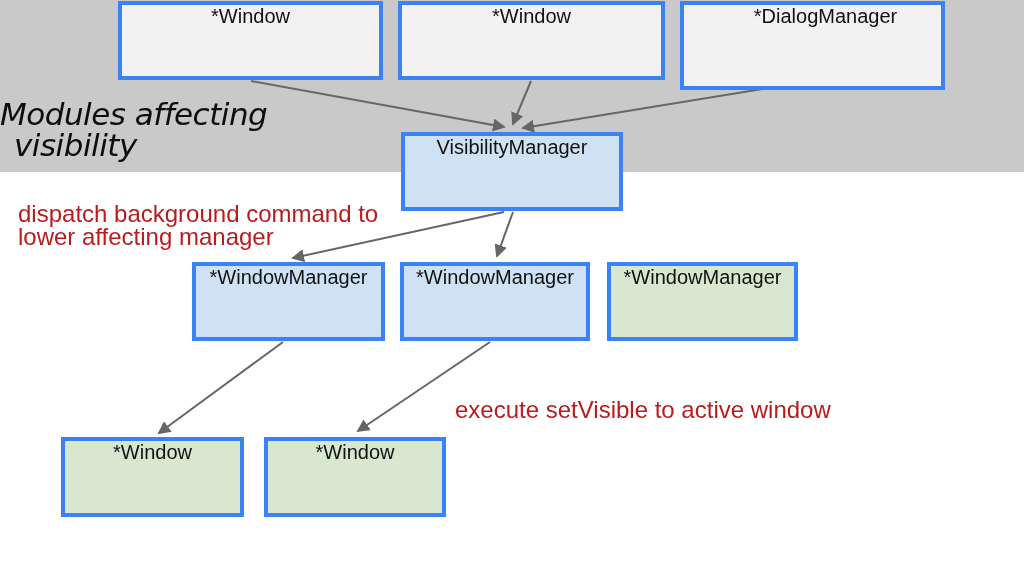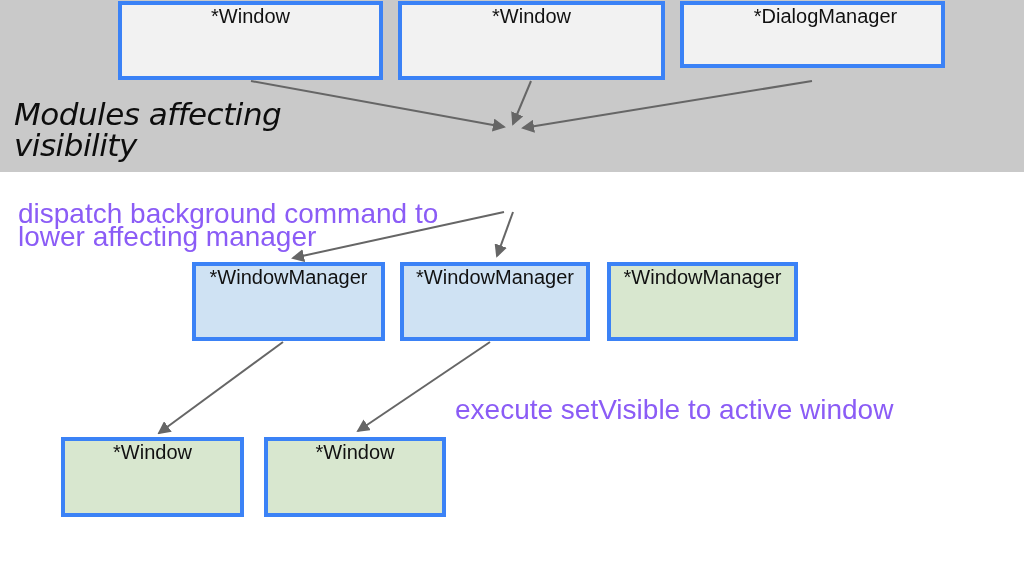--- a/index.html
+++ b/index.html
@@ -22,21 +22,21 @@
   .slide-title {
     position: absolute; left: 0; top: 99px;
     z-index: 3;
     font-family: "DejaVu Sans", sans-serif;
     font-style: italic;
     font-size: 31px;
     line-height: 31px;
     color: #0d0d0d;
     letter-spacing: -0.5px;
   }
-  .slide-title .t-line1 { padding-left: 14px; }
+  .slide-title .t-line1 { }
   .slide-title .t-line2 { padding-left: 14px; }
 
   svg.arrows {
     position: absolute; left: 0; top: 0;
     width: 1024px; height: 576px;
     z-index: 1;
     pointer-events: none;
   }
 
   .node {
@@ -51,37 +51,37 @@
     z-index: 2;
     text-align: center;
   }
   .fill-neutral { background: #f2f2f2; }
   .fill-blue    { background: #cfe2f3; }
   .fill-green   { background: #d8e7cf; }
 
   
   .n-top1 { left: 118px; top: 1px;  width: 265px; height: 79px; }
   .n-top2 { left: 398px; top: 1px;  width: 267px; height: 79px; }
-  .n-top3 { left: 680px; top: 1px;  width: 265px; height: 67px; padding-left: 26px; }
+  .n-top3 { left: 680px; top: 1px;  width: 265px; height: 89px; padding-left: 26px; }
   
   .n-vm   { left: 401px; top: 132px; width: 222px; height: 79px; }
   
   .n-wm1  { left: 192px; top: 262px; width: 193px; height: 79px; }
   .n-wm2  { left: 400px; top: 262px; width: 190px; height: 79px; }
   .n-wm3  { left: 607px; top: 262px; width: 191px; height: 79px; }
   
   .n-w1   { left: 61px;  top: 437px; width: 183px; height: 80px; }
   .n-w2   { left: 264px; top: 437px; width: 182px; height: 80px; }
 
   .annotation {
     position: absolute;
     z-index: 3;
-    font-size: 28px;
+    font-size: 24px;
     line-height: 23px;
-    color: #8b5cf6;
+    color: #b91c1c;
   }
   .anno-dispatch { left: 18px;  top: 202px; }
   .anno-execute  { left: 455px; top: 381px; margin-top: 17px; }
 </style>
 </head>
 <body>
 
 <div class="stage">
 
   <div class="band"></div>
@@ -111,20 +111,23 @@
   <div class="node fill-neutral n-top1">
     <span>*Window</span>
   </div>
   <div class="node fill-neutral n-top2">
     <span>*Window</span>
   </div>
   <div class="node fill-neutral n-top3">
     <span>*DialogManager</span>
   </div>
 
+  <div class="node fill-blue n-vm">
+    <span>VisibilityManager</span>
+  </div>
 
   <div class="node fill-blue n-wm1">
     <span>*WindowManager</span>
   </div>
   <div class="node fill-blue n-wm2">
     <span>*WindowManager</span>
   </div>
   <div class="node fill-green n-wm3">
     <span>*WindowManager</span>
   </div>

